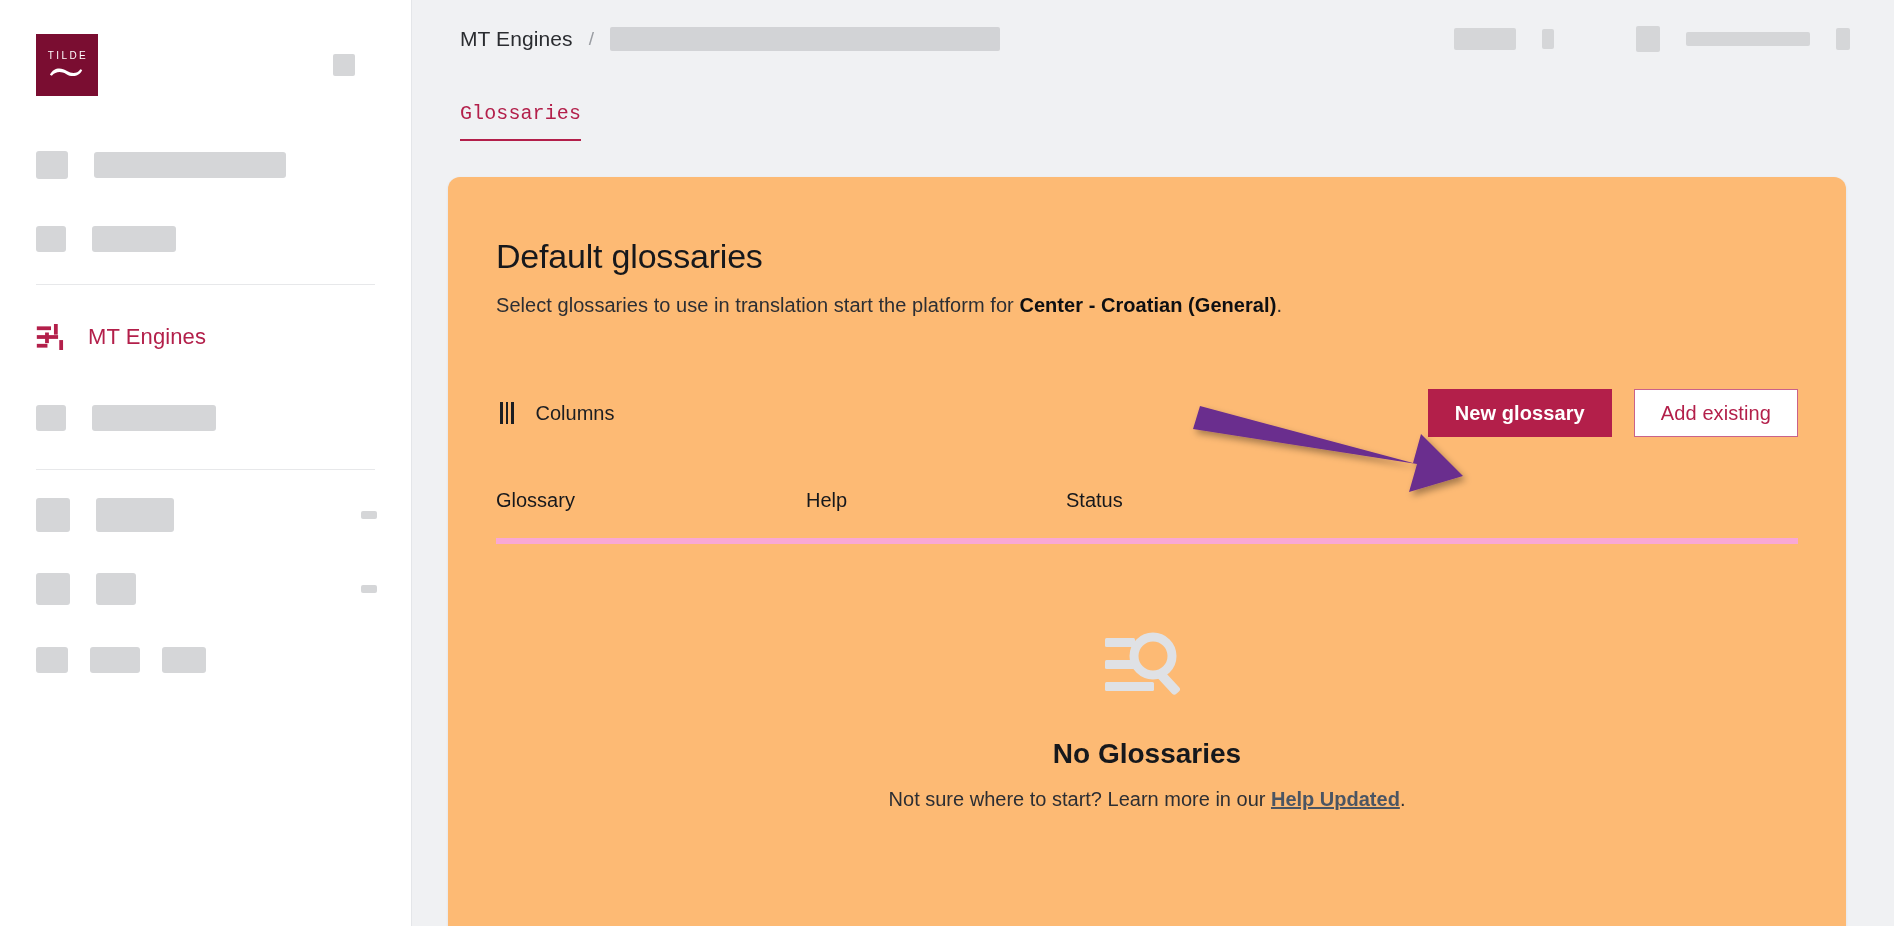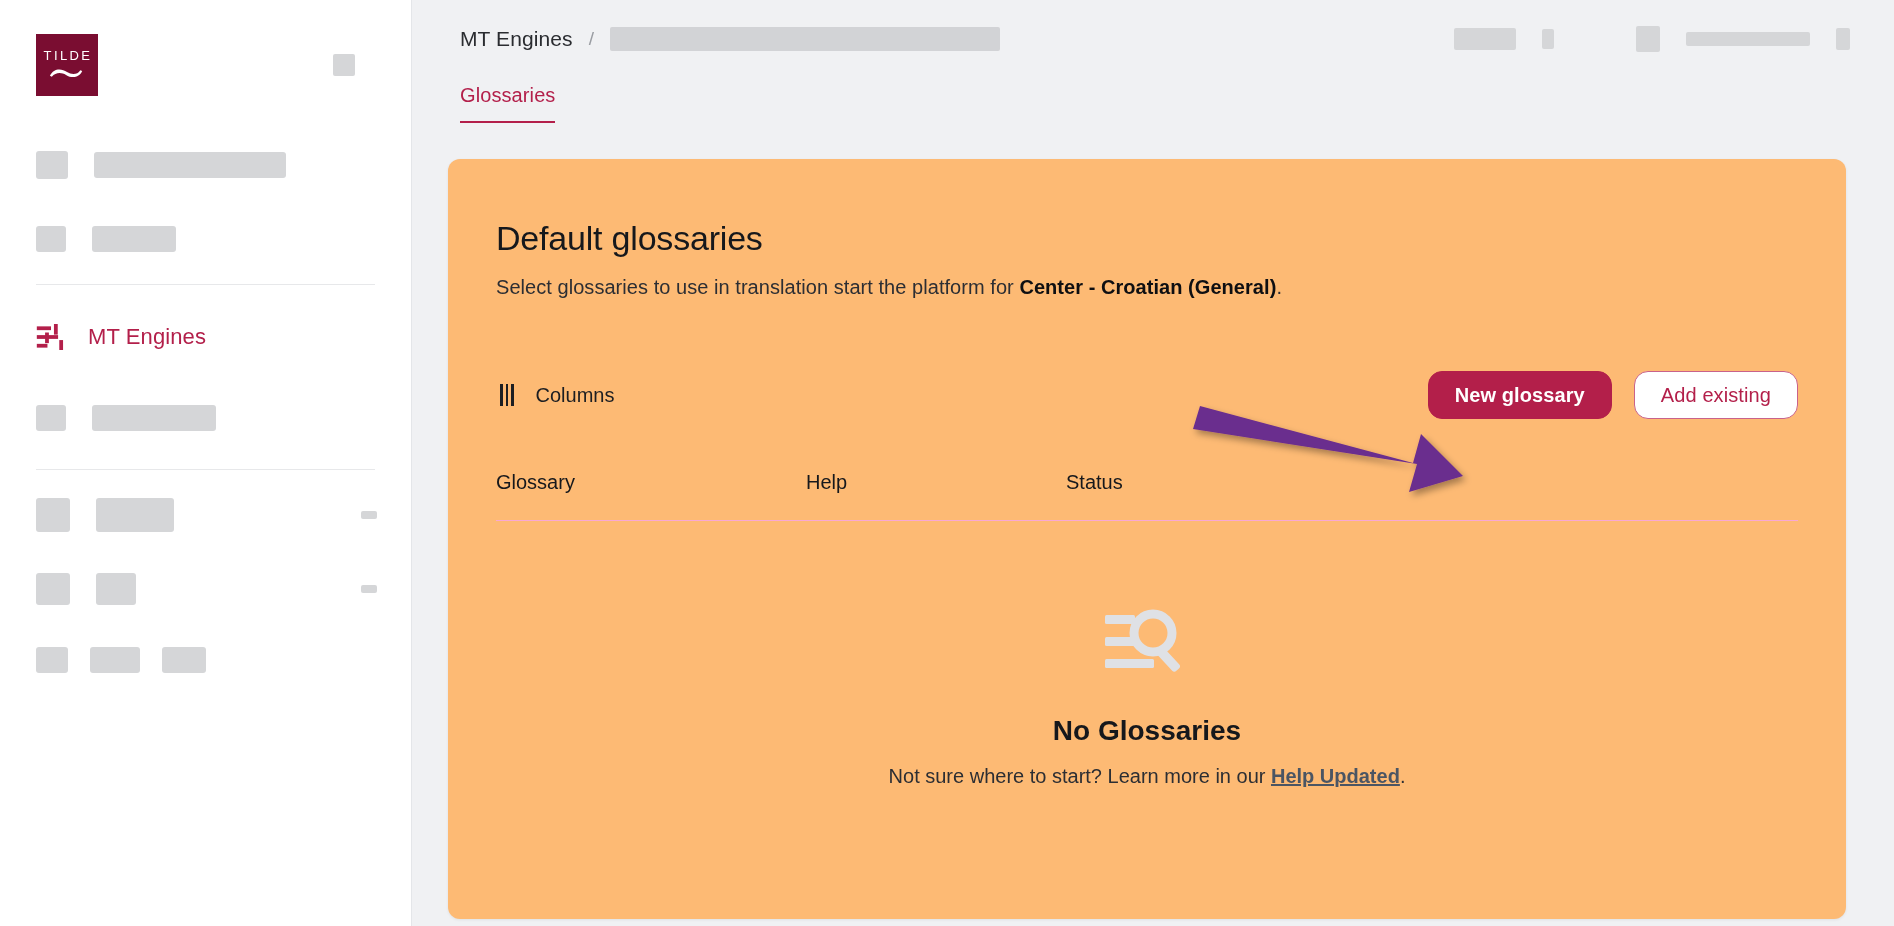--- a/index.html
+++ b/index.html
@@ -37,21 +37,21 @@
     width: 62px; height: 62px;
     background: #7a0d31;
     display: flex;
     flex-direction: column;
     align-items: center;
     justify-content: center;
     position: relative;
   }
   .logo-word {
     color: #ffffff;
-    font-size: 13px;
+    font-size: 10px;
     letter-spacing: 2.4px;
     font-weight: 400;
     font-family: "Liberation Sans", sans-serif;
     line-height: 1;
     margin-bottom: 2px;
     padding-left: 2px;
   }
   .logo-tilde {
     width: 38px; height: 16px;
     margin-top: 1px;
@@ -157,21 +157,22 @@
   .topbar-right {
     display: flex;
     align-items: center;
   }
   .tb-skel { background: #d5d6d8; border-radius: 2px; }
   .tb-gap { width: 26px; }
   .tb-gap-lg { width: 82px; }
 
   .tabs {
     padding: 0 48px;
-    margin-top: 6px;
+    margin-top: 24px;
+    font-family: Liberation Mono, monospace;
   }
   .tab {
     display: inline-block;
     font-size: 20px;
     color: #b31f4a;
     padding-bottom: 14px;
     border-bottom: 2px solid #b31f4a;
     letter-spacing: 0.1px;
   }
 
@@ -231,21 +232,21 @@
     background: #1c1e22;
   }
   .columns-label {
     font-size: 20px;
     color: #1c1e22;
   }
   .actions { display: flex; align-items: center; }
   .btn {
     font-size: 20px;
     font-family: inherit;
-    border-radius: 14px;
+    border-radius: 0;
     padding: 0 26px;
     height: 48px;
     cursor: pointer;
     letter-spacing: 0.1px;
     display: flex;
     align-items: center;
     justify-content: center;
   }
   .btn-primary {
     background: #b31f4a;
@@ -258,21 +259,21 @@
     background: #ffffff;
     color: #b31f4a;
     border: 1px solid #c9628a;
     font-weight: 400;
   }
 
   .table-head {
     display: flex;
     margin: 52px 48px 0 48px;
     padding-bottom: 26px;
-    border-bottom: 1px solid #f9a8d4;
+    border-bottom: 6px solid #f9a8d4;
   }
   .th {
     font-size: 20px;
     color: #16181c;
     font-weight: 400;
   }
   .th-1 { width: 310px; }
   .th-2 { width: 420px; }
   .th-3 { width: 260px; }
   .th-4 { flex: 1; }

